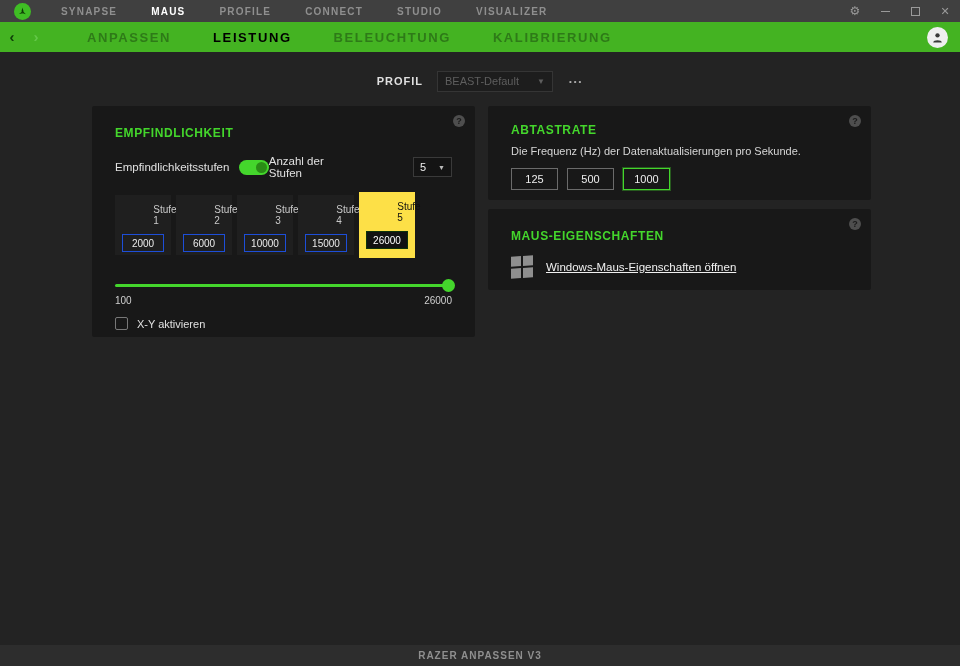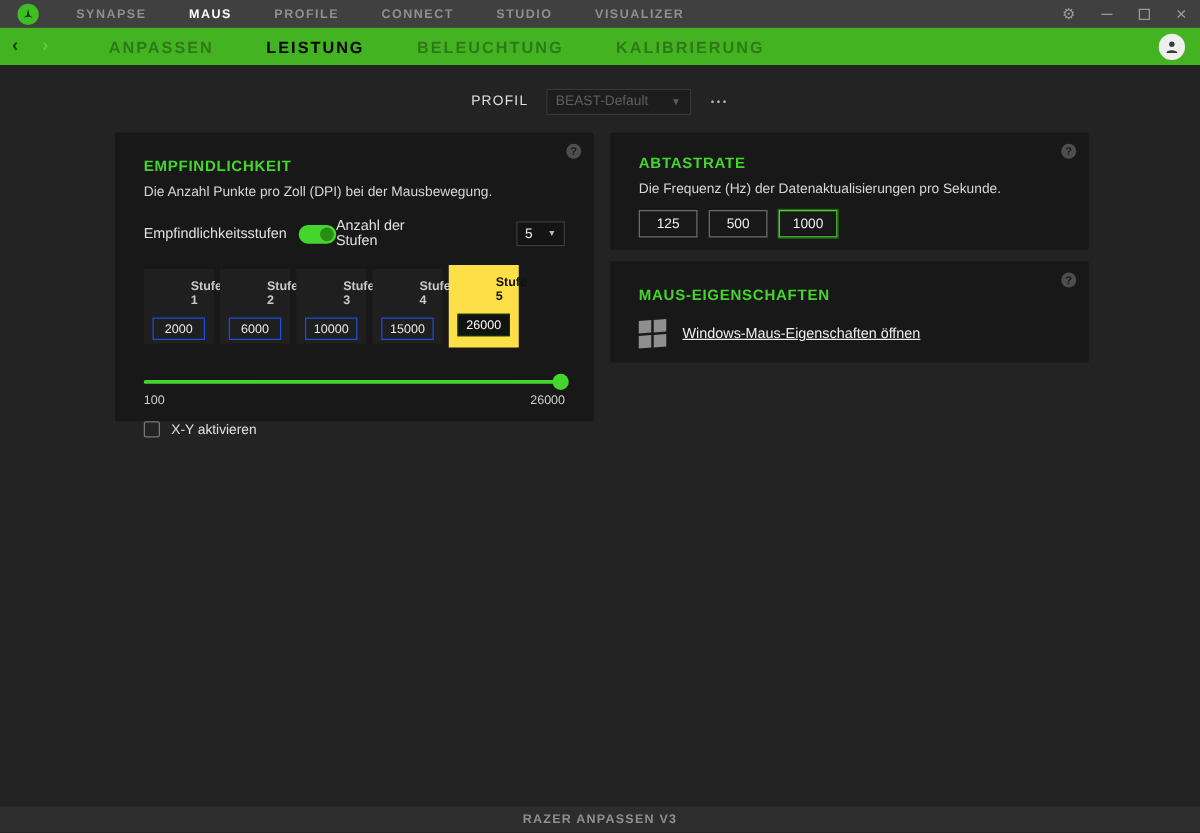--- a/index.html
+++ b/index.html
@@ -57,21 +57,21 @@
     margin-left: auto; margin-right: 12px;
     width: 21px; height: 21px; border-radius: 50%; background: #efefef;
     display: flex; align-items: center; justify-content: center;
   }
 
   
   .profile-row {
     position: absolute; top: 68px; left: 0; right: 0; height: 26px;
     display: flex; align-items: center; justify-content: center;
   }
-  .profile-label { font-size: 11px; font-weight: normal; letter-spacing: 1px; color: #e0e0e0; }
+  .profile-label { font-size: 11px; font-weight: bold; letter-spacing: 1px; color: #e0e0e0; }
   .profile-select {
     margin-left: 14px; width: 116px; height: 21px; background: #1d1d1d;
     border: 1px solid #353535; display: flex; align-items: center;
     padding: 0 7px; font-size: 11px; color: #5e5e5e;
   }
   .profile-select .caret { margin-left: auto; font-size: 8px; color: #5e5e5e; }
   .profile-more { margin-left: 16px; color: #b0b0b0; font-size: 8px; letter-spacing: 2px; }
 
   
   .panel { position: absolute; background: #181818; border-radius: 2px; }
@@ -105,21 +105,21 @@
     display: flex; align-items: center; padding: 0 6px; font-size: 11px; color: #eee;
   }
   .count-select .caret { margin-left: auto; font-size: 7px; color: #bbb; }
 
   
   .stages { display: flex; align-items: center; gap: 5px; margin-top: 13px; height: 66px; }
   .stage {
     width: 56px; height: 60px; background: #1f1f1f;
     display: flex; flex-direction: column; align-items: center;
   }
-  .stage-label { font-size: 10px; font-weight: bold; color: #c9c9c9; margin-top: 9px; margin-left: 44px; }
+  .stage-label { font-size: 10px; font-weight: normal; color: #c9c9c9; margin-top: 9px; margin-left: 44px; }
   .stage-input {
     width: 42px; height: 18px; margin-top: 8px; background: transparent;
     border: 1px solid #1d4ed8; color: #eaeaea; font-size: 10px; text-align: center;
     font-family: "Liberation Sans", sans-serif;
   }
   .stage.selected { background: #fde047; height: 66px; }
   .stage.selected .stage-label { color: #101010; }
   .stage.selected .stage-input { background: #121212; border-color: #0e330a; color: #fff; }
 
   
@@ -221,21 +221,20 @@
   <div class="profile-select">
     <span>BEAST-Default</span>
     <span class="caret">▼</span>
   </div>
   <span class="profile-more">•••</span>
 </div>
 
 <div class="panel panel-sens">
   <div class="info-icon">?</div>
   <div class="panel-title">EMPFINDLICHKEIT</div>
-  <div class="panel-desc">Die Anzahl Punkte pro Zoll (DPI) bei der Mausbewegung.</div>
 
   <div class="sens-controls">
     <span class="toggle-label">Empfindlichkeitsstufen</span>
     <div class="toggle">
         <div class="knob"></div>
       </div>
     <div class="count-group">
       <span class="count-label">Anzahl der Stufen</span>
       <div class="count-select">
         <span>5</span>

